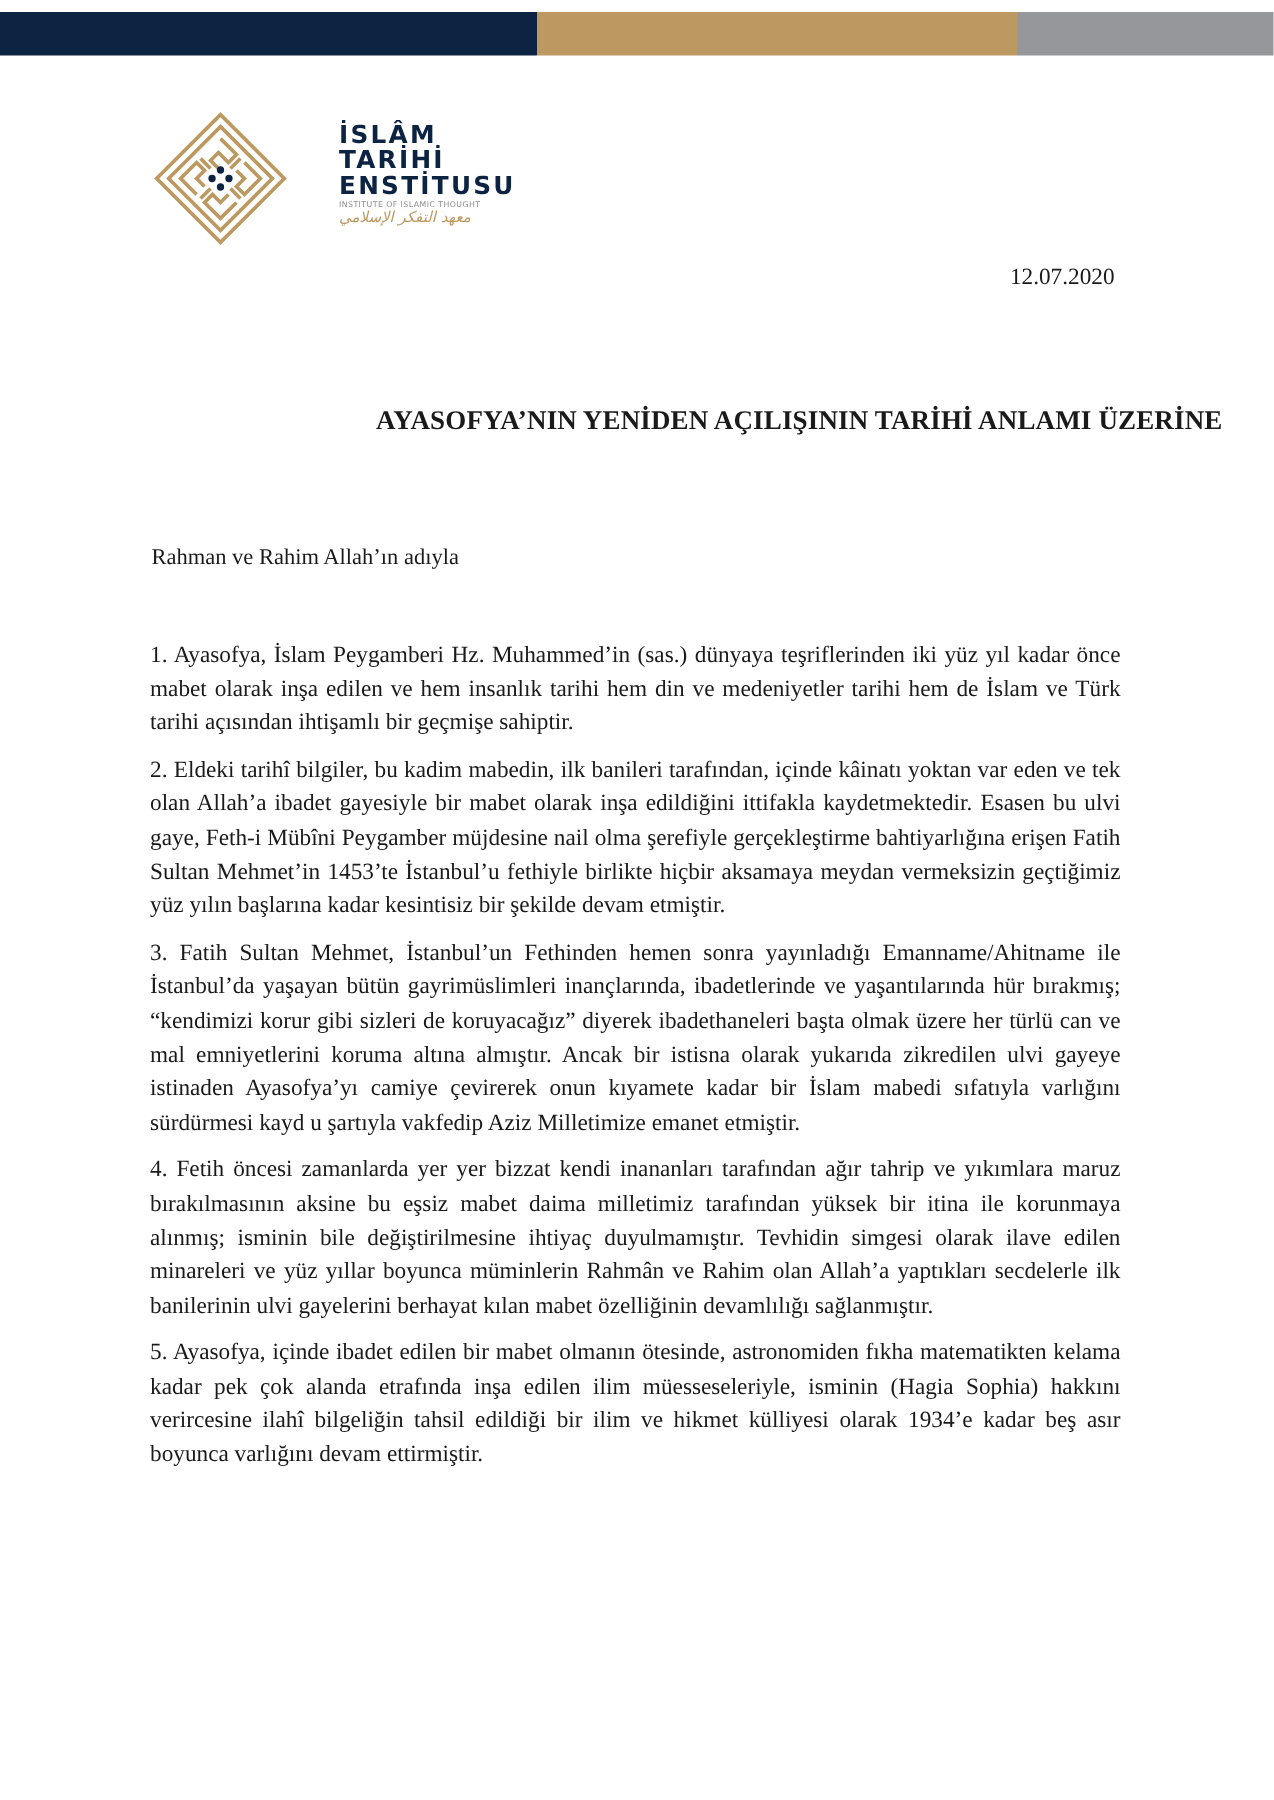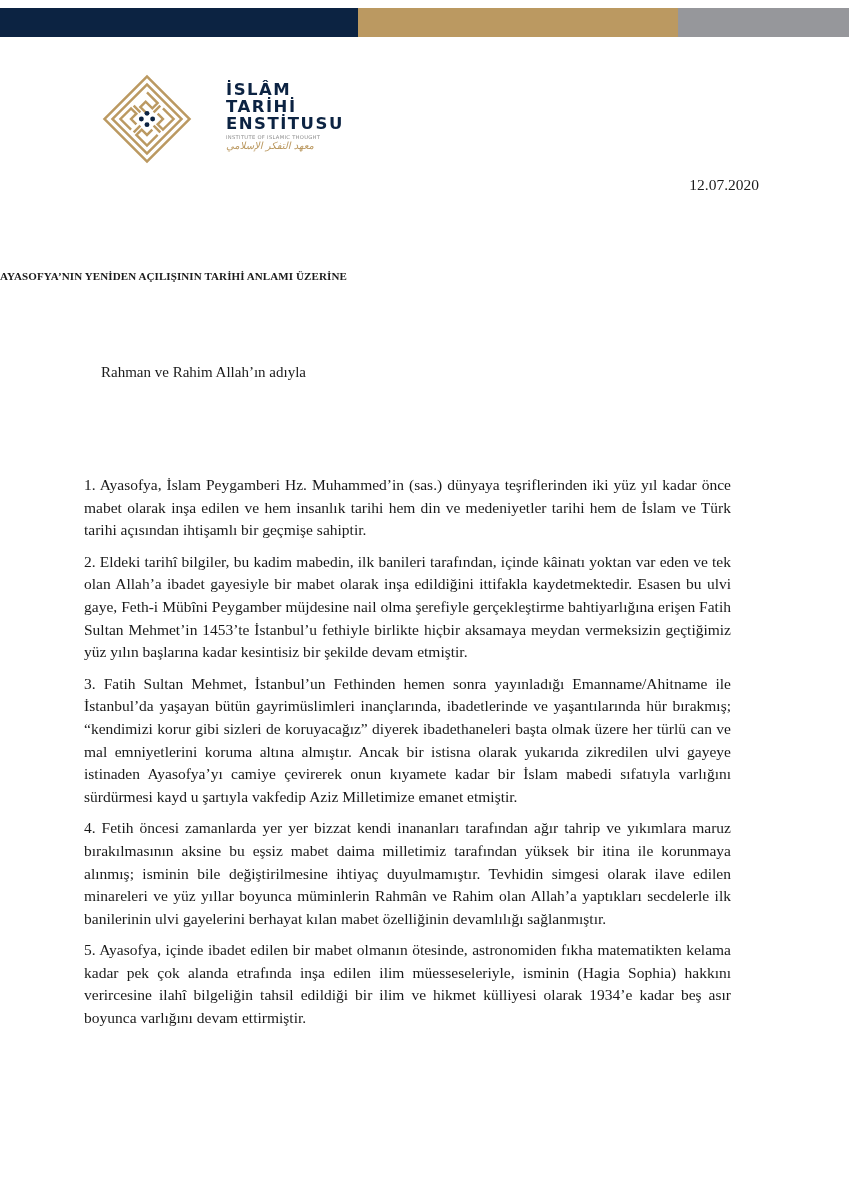--- a/index.html
+++ b/index.html
@@ -12,25 +12,25 @@
   .seg-gray { width: 171px; background: #96979b; }
   .logo { position: absolute; left: 100px; top: 72px; width: 210px; height: 96px; }
   .logo-mark { position: absolute; left: 0; top: 0; width: 94px; height: 94px; }
   .logo-text { position: absolute; left: 94px; top: 9px; margin-left: 32px; }
   .logo-line { font-family: "DejaVu Sans", sans-serif; font-weight: bold; color: #0c2342;
                font-size: 16.5px; line-height: 17px; letter-spacing: 1.5px; }
   .logo-sub { font-family: "DejaVu Sans", sans-serif; font-size: 5.2px; color: #8c8c8c;
               letter-spacing: 0.3px; margin-top: 2px; }
   .logo-arabic { font-family: "DejaVu Sans", sans-serif; font-size: 10px; color: #bb9961;
                  direction: rtl; text-align: left; margin-top: 0px; width: 104px; font-style: italic; }
-  .date { position: absolute; top: 176px; right: 90px; font-size: 15.5px; text-align: right; }
-  .title { position: absolute; top: 270px; left: 0; width: 815px; text-align: left;
-           font-weight: bold; font-size: 11px; letter-spacing: 0.1px; }
+  .date { position: absolute; top: 176px; right: 106px; font-size: 15.5px; text-align: right; }
+  .title { position: absolute; top: 270px; left: 0; width: 815px; text-align: right;
+           font-weight: bold; font-size: 18px; letter-spacing: 0.1px; }
   .salutation { position: absolute; top: 364px; left: 101px; font-size: 15px; }
-  .body { position: absolute; top: 426px; left: 84px; width: 647px; margin-top: 48px; }
+  .body { position: absolute; top: 426px; left: 100px; width: 647px; }
   .para { font-size: 15.5px; line-height: 22.6px; text-align: justify; margin: 0 0 9px 0; }
 </style>
 </head>
 <body>
 
 <div class="topbar">
   <div class="seg seg-navy"></div>
   <div class="seg seg-gold"></div>
   <div class="seg seg-gray"></div>
 </div>

